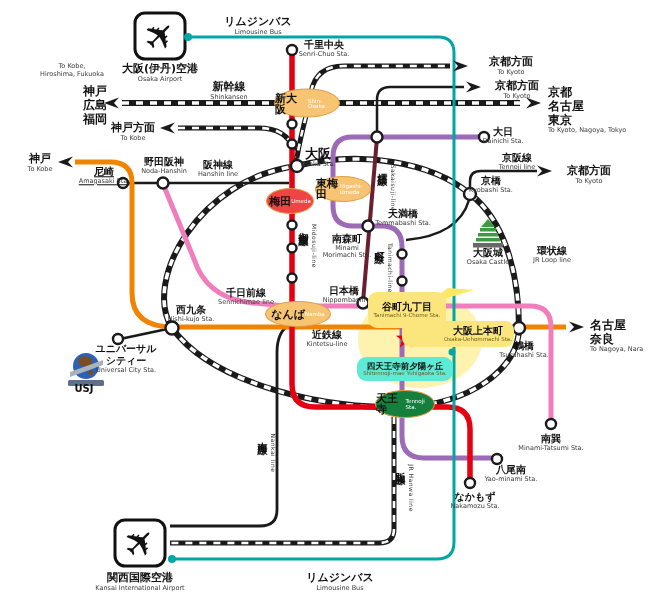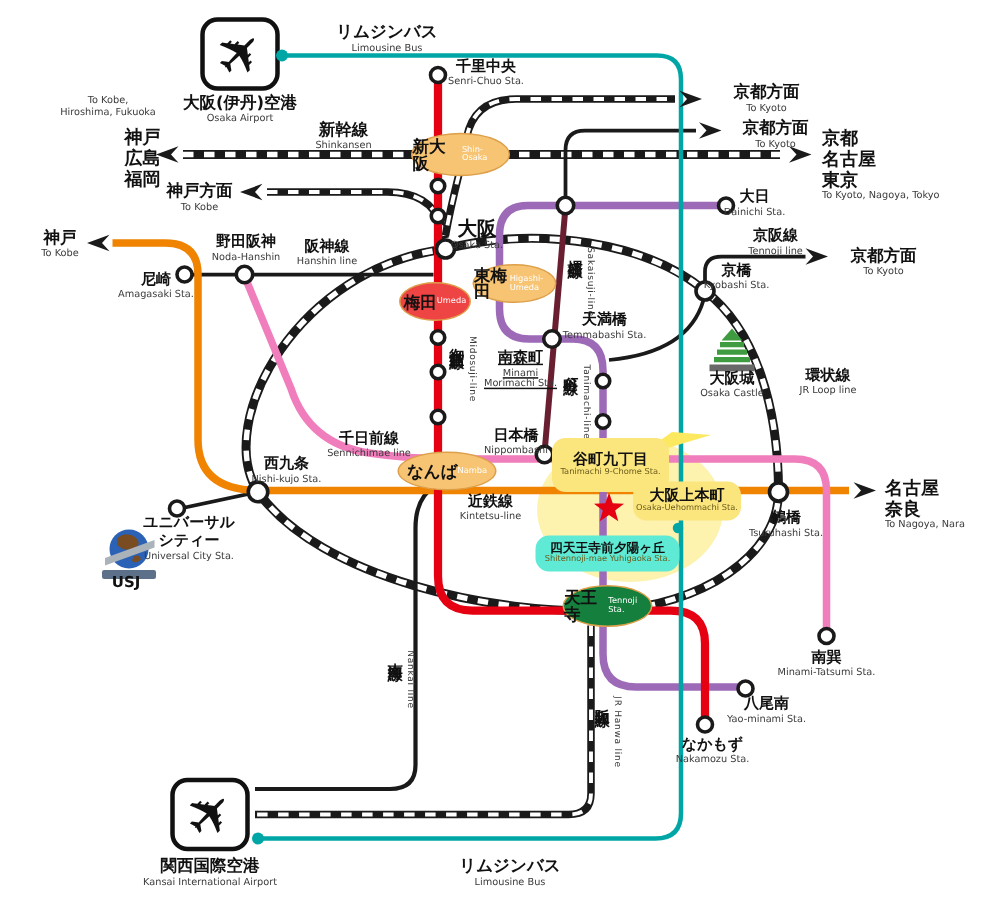--- a/index.html
+++ b/index.html
@@ -199,21 +199,21 @@
         <span class="en">To Kyoto, Nagoya, Tokyo</span>
       </div>
       <div class="lbl dir" style="left: 133px; top: 132px;">
         <span class="jp">神戸方面</span>
         <span class="en">To Kobe</span>
       </div>
       <div class="lbl dir" style="left: 40px; top: 163px;">
         <span class="jp">神戸</span>
         <span class="en">To Kobe</span>
       </div>
-      <div class="lbl" style="left: 104px; top: 191px;">
+      <div class="lbl" style="left: 104px; top: 176px; text-decoration: underline;">
         <span class="jp">尼崎</span>
         <span class="en">Amagasaki Sta.</span>
       </div>
       <div class="lbl" style="left: 164px; top: 166px;">
         <span class="jp">野田阪神</span>
         <span class="en">Noda-Hanshin</span>
       </div>
       <div class="lbl" style="left: 218px; top: 169px;">
         <span class="jp">阪神線</span>
         <span class="en">Hanshin line</span>
@@ -243,21 +243,21 @@
         <span class="en">Osaka Castle</span>
       </div>
       <div class="lbl" style="left: 552px; top: 255px;">
         <span class="jp">環状線</span>
         <span class="en">JR Loop line</span>
       </div>
       <div class="lbl" style="left: 403px; top: 218px;">
         <span class="jp">天満橋</span>
         <span class="en">Temmabashi Sta.</span>
       </div>
-      <div class="lbl" style="left: 347px; top: 247px; text-decoration: underline;">
+      <div class="lbl" style="left: 347px; top: 247px;">
         <span class="jp">南森町</span>
         <span class="en">Minami</span>
         <span class="en">Morimachi Sta.</span>
       </div>
       <div class="lbl" style="left: 246px; top: 297px;">
         <span class="jp">千日前線</span>
         <span class="en">Sennichimae line</span>
       </div>
       <div class="lbl" style="left: 191px; top: 314px;">
         <span class="jp">西九条</span>
@@ -345,21 +345,21 @@
         <span class="en">Namba</span>
       </div>
       <div class="oval" style="left: 405px; top: 404px; width: 58px; height: 26px; background: #15803d; border: 1px solid rgb(221, 159, 74);">
         <span class="jp">天王寺</span>
         <span class="en">Tennoji Sta.</span>
       </div>
       <div class="chip" style="left: 407px; top: 310px; width: 78px; height: 36px; background: rgb(251, 229, 125);">
         <span class="jp">谷町九丁目</span>
         <span class="en">Tanimachi 9-Chome Sta.</span>
       </div>
-      <div class="chip" style="left: 458px; top: 334px; width: 72px; height: 26px; background: rgb(251, 229, 125);">
+      <div class="chip" style="left: 458px; top: 334px; width: 72px; height: 26px; background: rgb(251, 229, 125); padding-left: 40px;">
         <span class="jp">大阪上本町</span>
         <span class="en">Osaka-Uehommachi Sta.</span>
       </div>
       <div class="chip sm" style="left: 405px; top: 369px; width: 96px; height: 24px; background: #5eead4;">
         <span class="jp">四天王寺前夕陽ヶ丘</span>
         <span class="en">Shitennoji-mae Yuhigaoka Sta.</span>
       </div>
     </div>
 </div>
 

